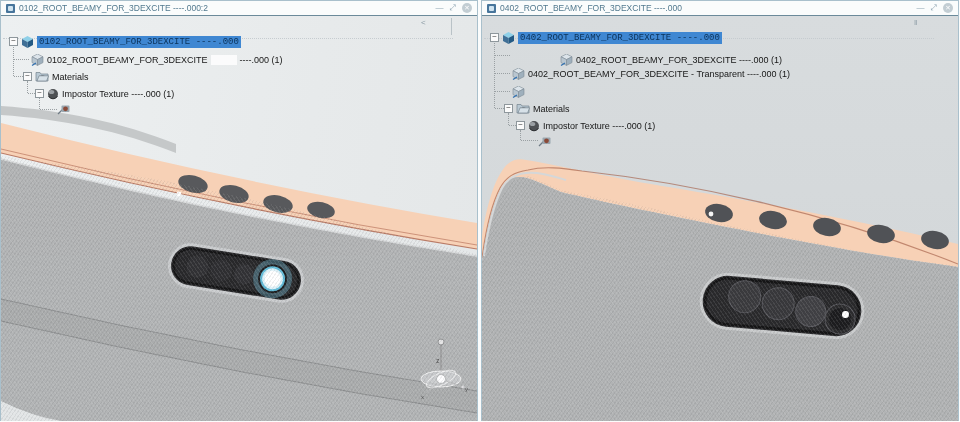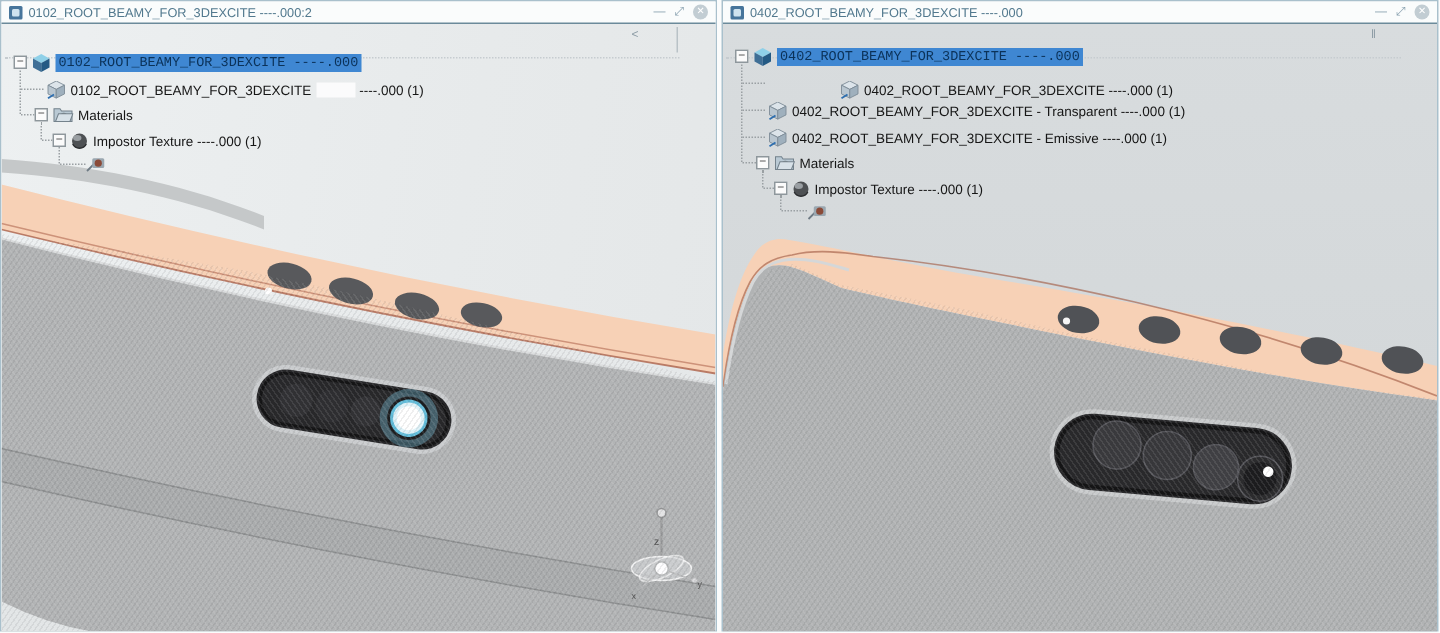--- a/index.html
+++ b/index.html
@@ -270,21 +270,20 @@
           </svg>
         <span class="lbl">0402_ROOT_BEAMY_FOR_3DEXCITE - Transparent ----.000 (1)</span>
       </div>
       <div class="trow" style="left:30px;top:69px;">
         <svg class="nicon" width="13" height="12" viewBox="0 0 13 12">
             <polygon points="6.5,0 12,2.8 6.5,5.6 1,2.8" fill="#dce4ea" stroke="#7d8b96" stroke-width=".6"></polygon>
             <polygon points="1,2.8 6.5,5.6 6.5,11.4 1,8.6" fill="#b9c6d0" stroke="#7d8b96" stroke-width=".6"></polygon>
             <polygon points="12,2.8 6.5,5.6 6.5,11.4 12,8.6" fill="#9fb0bd" stroke="#7d8b96" stroke-width=".6"></polygon>
             <path d="M1,11.5 L5,9" stroke="#2e6fb0" stroke-width="1.2"></path>
           </svg>
-        <span class="lbl">0402_ROOT_BEAMY_FOR_3DEXCITE - Emissive ----.000 (1)</span>
       </div>
       <div class="trow" style="left:22px;top:86px;">
         <span class="expander">−</span>
         <svg class="nicon" width="14" height="11" viewBox="0 0 14 11">
             <path d="M1,1.5 L5,1.5 L6,3 L13,3 L13,10 L1,10 Z" fill="#b9c9d4" stroke="#74828c" stroke-width=".7"></path>
             <circle cx="7.5" cy="6.5" r="2.4" fill="#6b7076"></circle>
             <path d="M2,10 L4,4.8 L13.6,4.8 L11.6,10 Z" fill="#d7e1e8" stroke="#74828c" stroke-width=".7"></path>
           </svg>
         <span class="lbl">Materials</span>
       </div>

